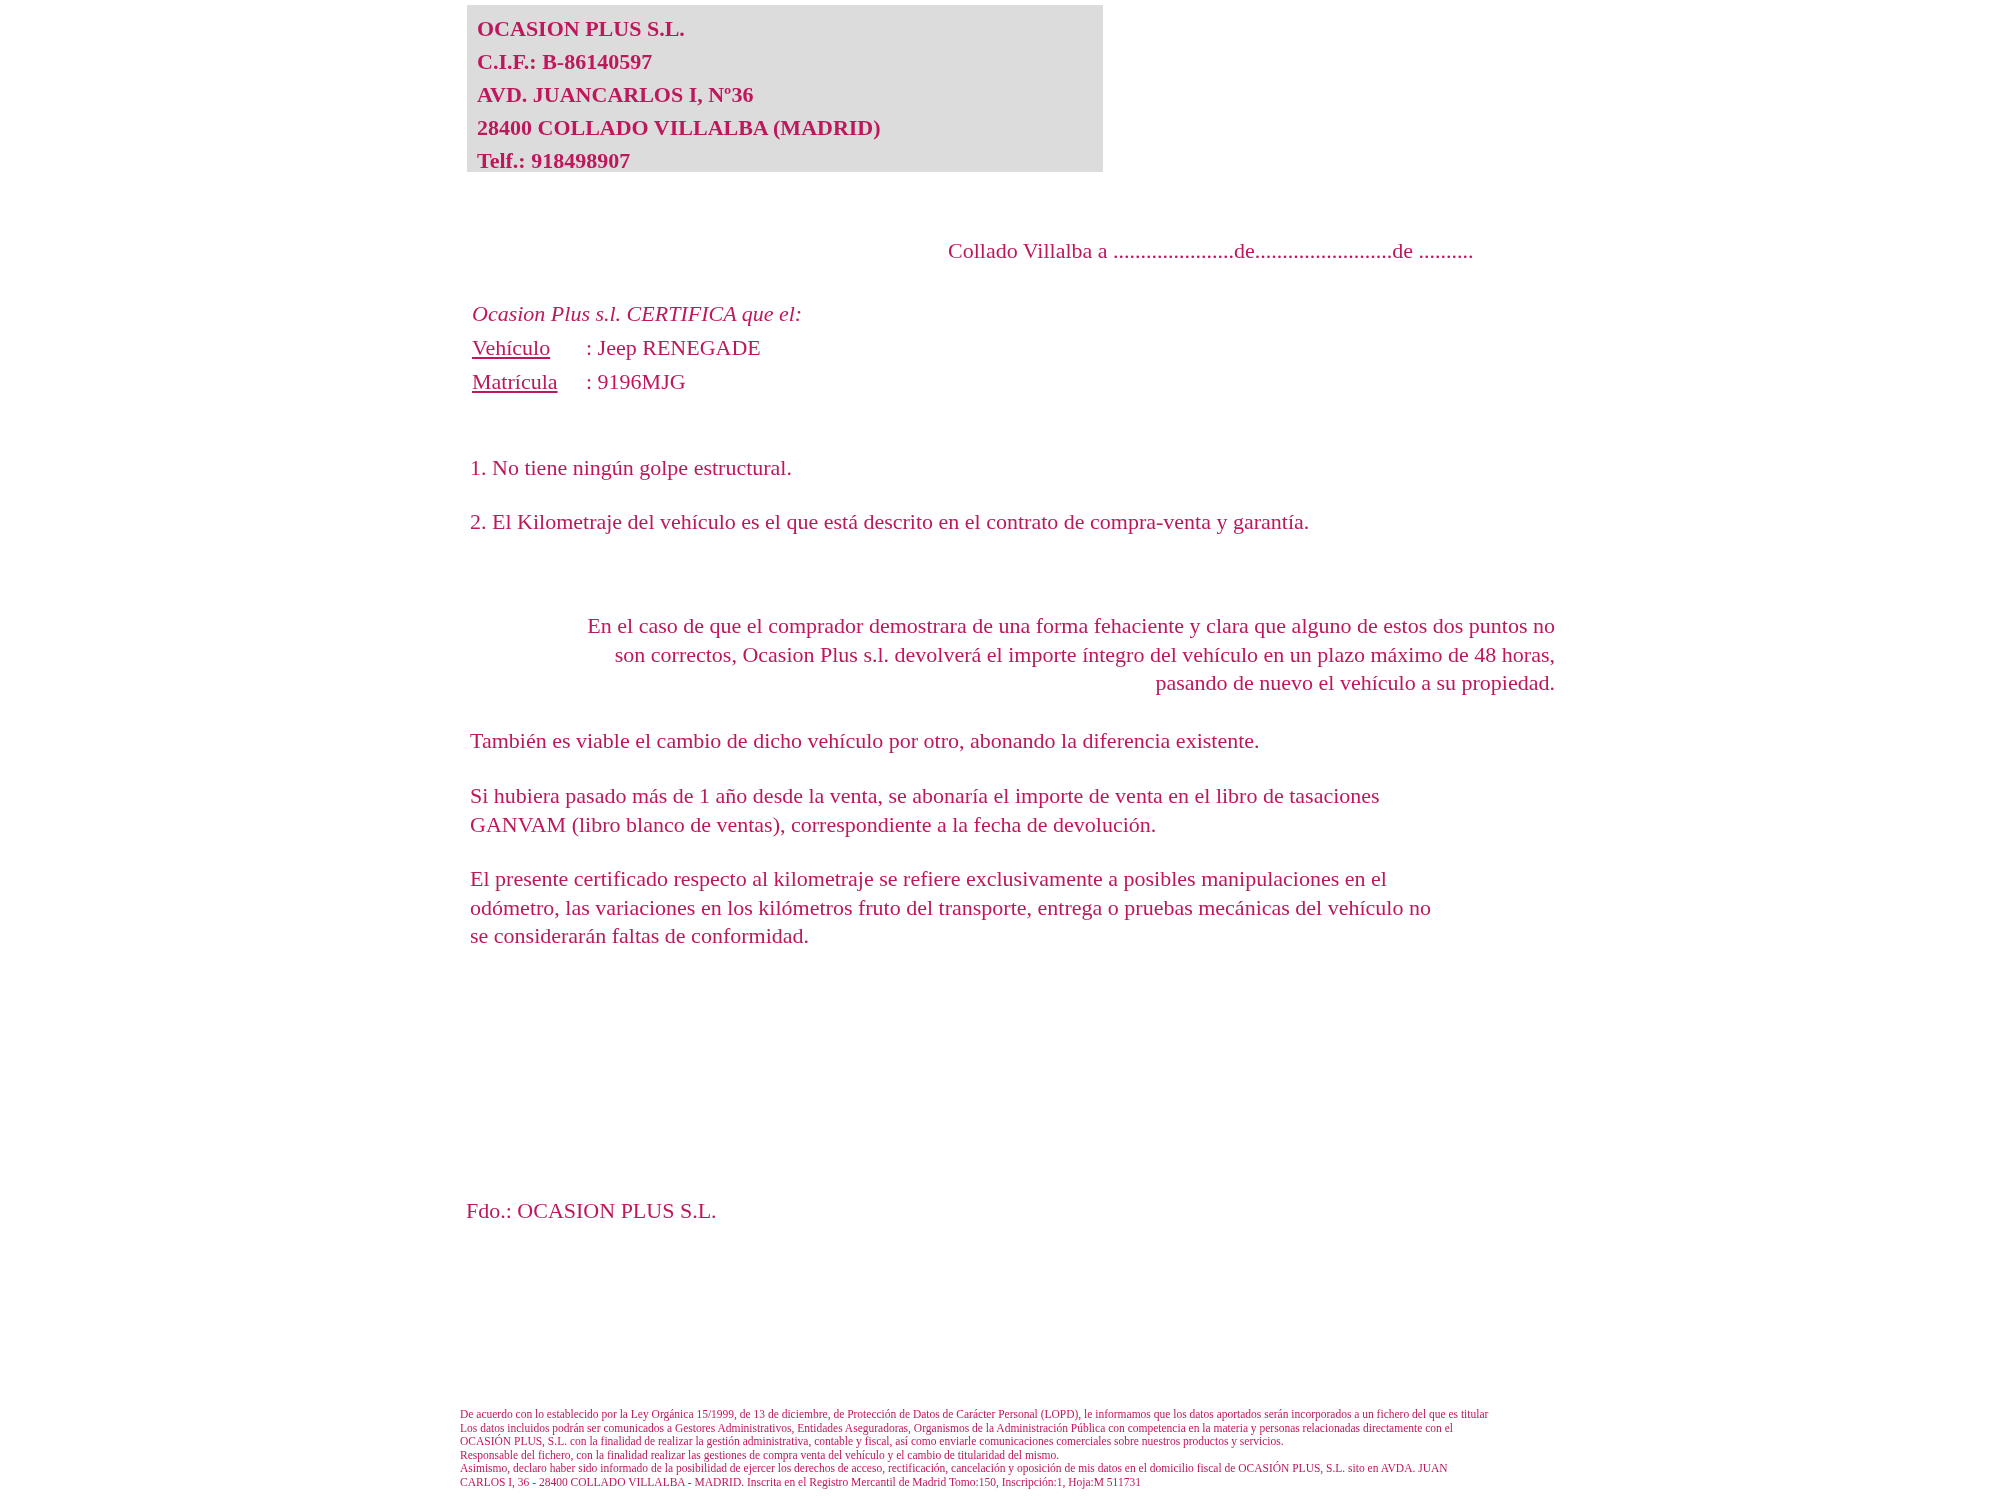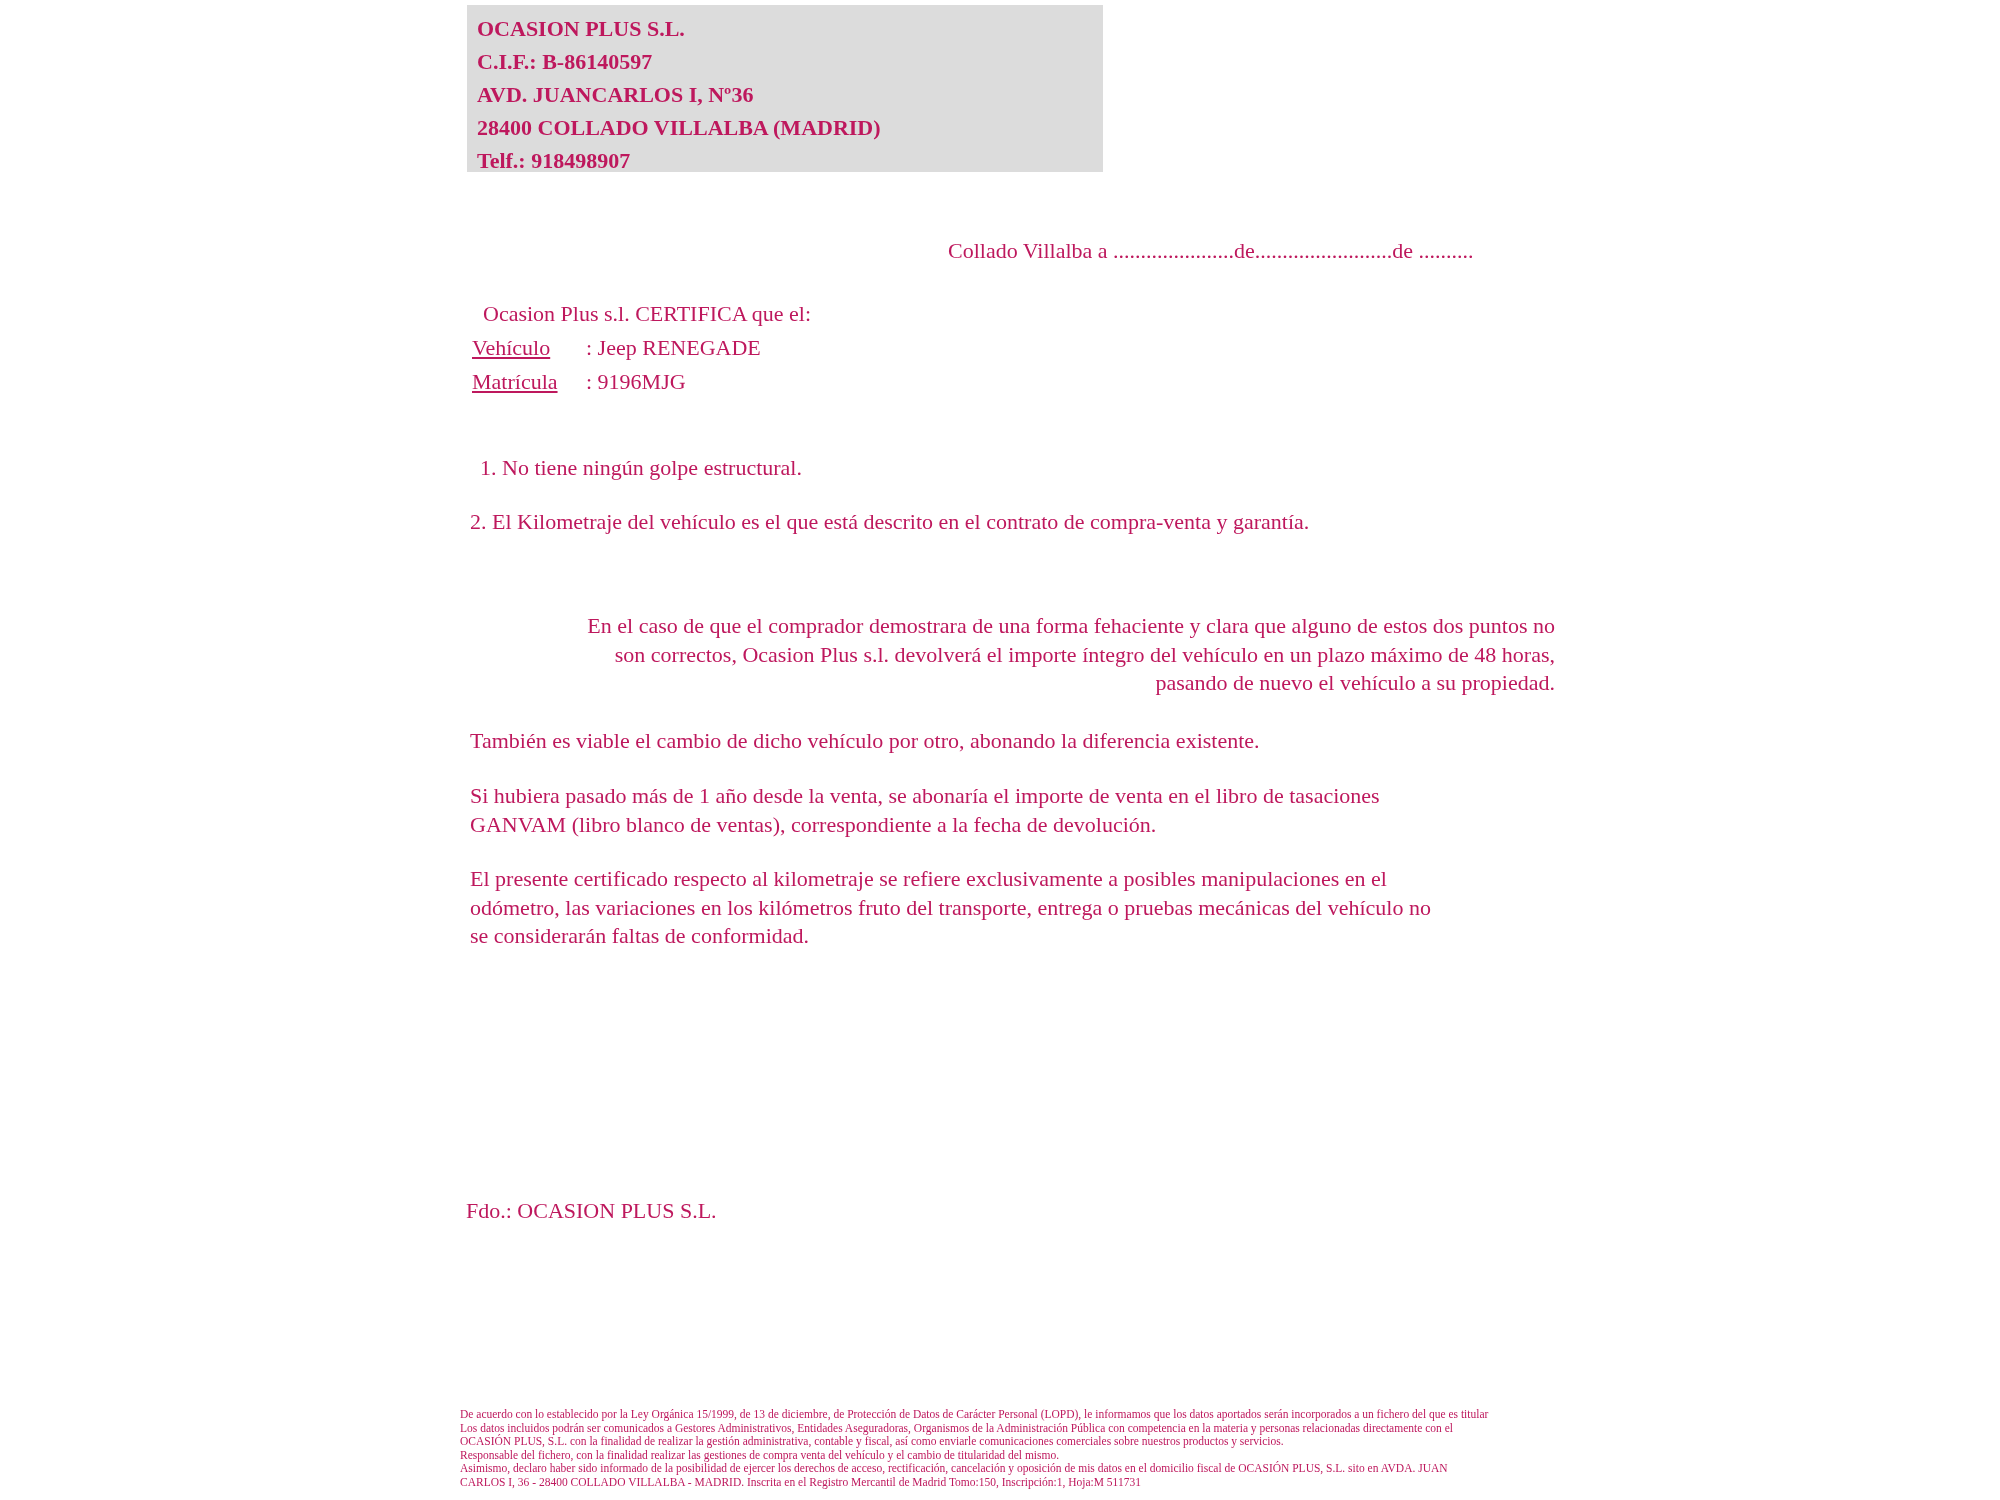--- a/index.html
+++ b/index.html
@@ -32,24 +32,25 @@
   }
   .date-line {
     position: absolute;
     left: 948px;
     top: 238px;
     font-size: 22px;
     white-space: nowrap;
   }
   .certify-intro {
     position: absolute;
-    left: 483px;
+    left: 472px;
     top: 301px;
     font-size: 22px;
     white-space: nowrap;
+    font-style: italic;
   }
   .field-row {
     position: absolute;
     left: 472px;
     font-size: 22px;
     white-space: nowrap;
   }
   .field-row.vehicle { top: 335px; }
   .field-row.plate   { top: 369px; }
   .field-label {
@@ -57,21 +58,21 @@
     width: 114px;
     text-decoration: underline;
     font-family: Liberation Serif, serif;
   }
   .cond-item {
     position: absolute;
     left: 470px;
     font-size: 22px;
     white-space: nowrap;
   }
-  .cond-item.one { top: 455px; margin-left: 10px; }
+  .cond-item.one { top: 455px; }
   .cond-item.two { top: 509px; }
   .para {
     position: absolute;
     left: 470px;
     width: 1085px;
     font-size: 22px;
     line-height: 28.5px;
     white-space: pre-line;
   }
   .para.refund   { top: 612px; text-align: right; }

